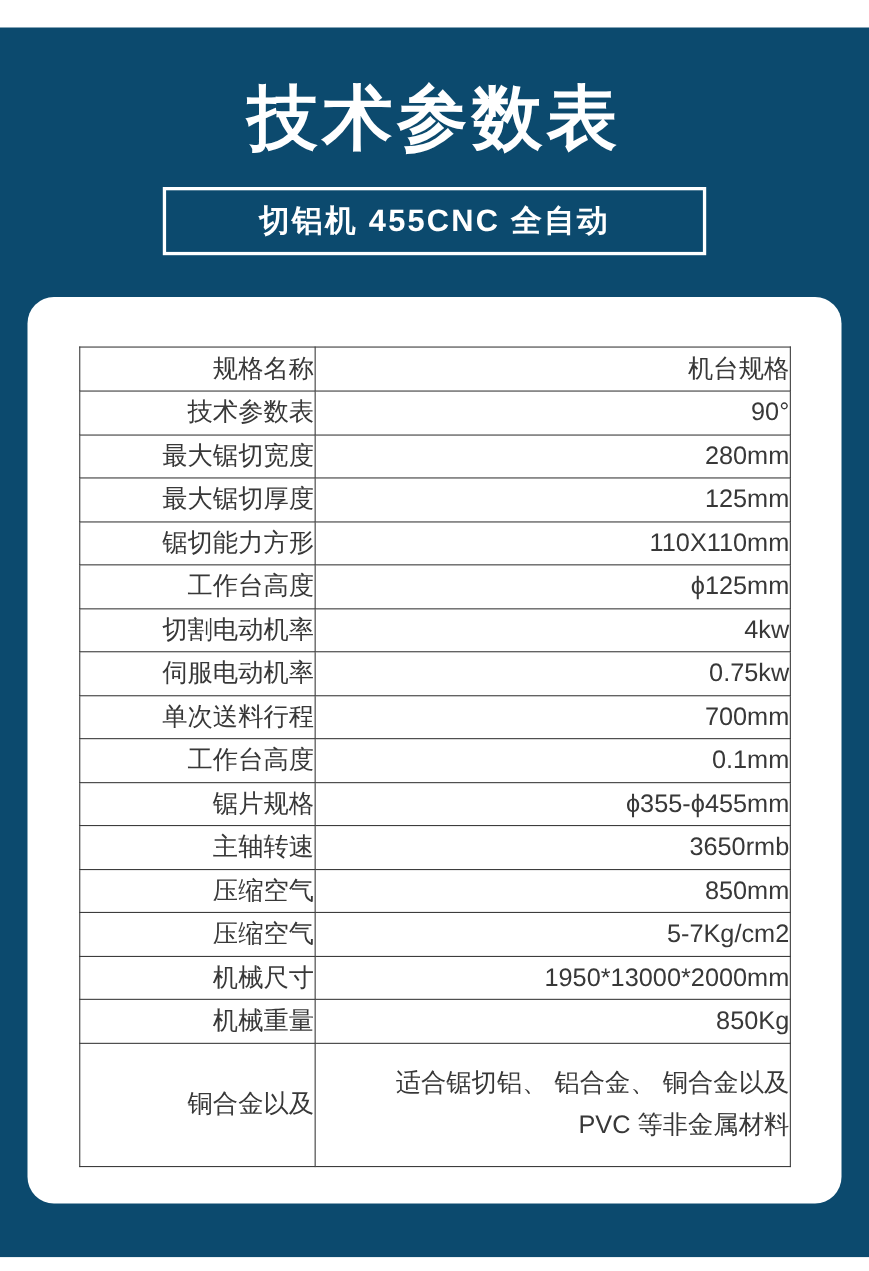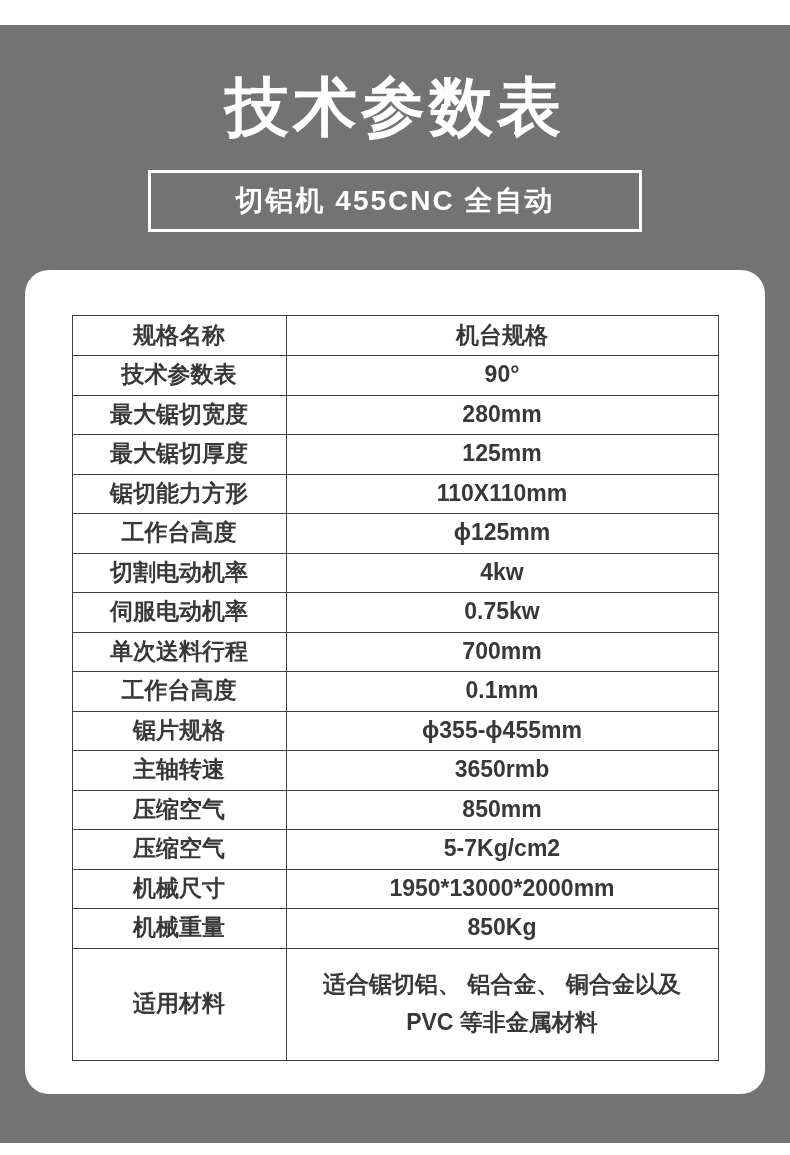--- a/index.html
+++ b/index.html
@@ -10,21 +10,21 @@
     font-family: "Liberation Sans", "DejaVu Sans", sans-serif;
     position: relative;
     overflow: hidden;
   }
   .top-strip {
     height: 25px;
     background: #ffffff;
   }
   .red-band {
     height: 1118px;
-    background: #737373;
+    background: #0c4a6e;
     overflow: hidden;
   }
   .page-title {
     margin: 0;
     padding-top: 46px;
     height: 72px;
     line-height: 72px;
     text-align: center;
     color: #ffffff;
     font-size: 64px;
@@ -58,25 +58,25 @@
     padding-top: 45px;
   }
   table.spec-table {
     width: 644px;
     margin: 0 auto;
     border-collapse: collapse;
     table-layout: fixed;
   }
   .spec-table th, .spec-table td {
     border: 1.5px solid #3d3d3d;
-    text-align: center;
+    text-align: right;
     vertical-align: middle;
     color: #383838;
     font-size: 23px;
-    font-weight: 700;
+    font-weight: 400;
     padding: 0;
   }
   .col-name  { width: 213px; }
   .col-value { width: 431px; }
   .spec-table thead tr { height: 40px; }
   .spec-table tbody tr { height: 39.5px; }
   .spec-table tbody tr:last-child { height: 112px; }
   .spec-table td { white-space: pre-line; line-height: 1.65; }
   .bottom-strip {
     height: 12px;
@@ -159,21 +159,21 @@
           </tr>
           <tr>
             <td class="col-name">机械尺寸</td>
             <td class="col-value">1950*13000*2000mm</td>
           </tr>
           <tr>
             <td class="col-name">机械重量</td>
             <td class="col-value">850Kg</td>
           </tr>
           <tr>
-            <td class="col-name">适用材料</td>
+            <td class="col-name">铜合金以及</td>
             <td class="col-value">适合锯切铝、 铝合金、 铜合金以及
 PVC 等非金属材料</td>
           </tr>
         </tbody>
     </table>
   </div>
 
 </div>
 
 <div class="bottom-strip"></div>

